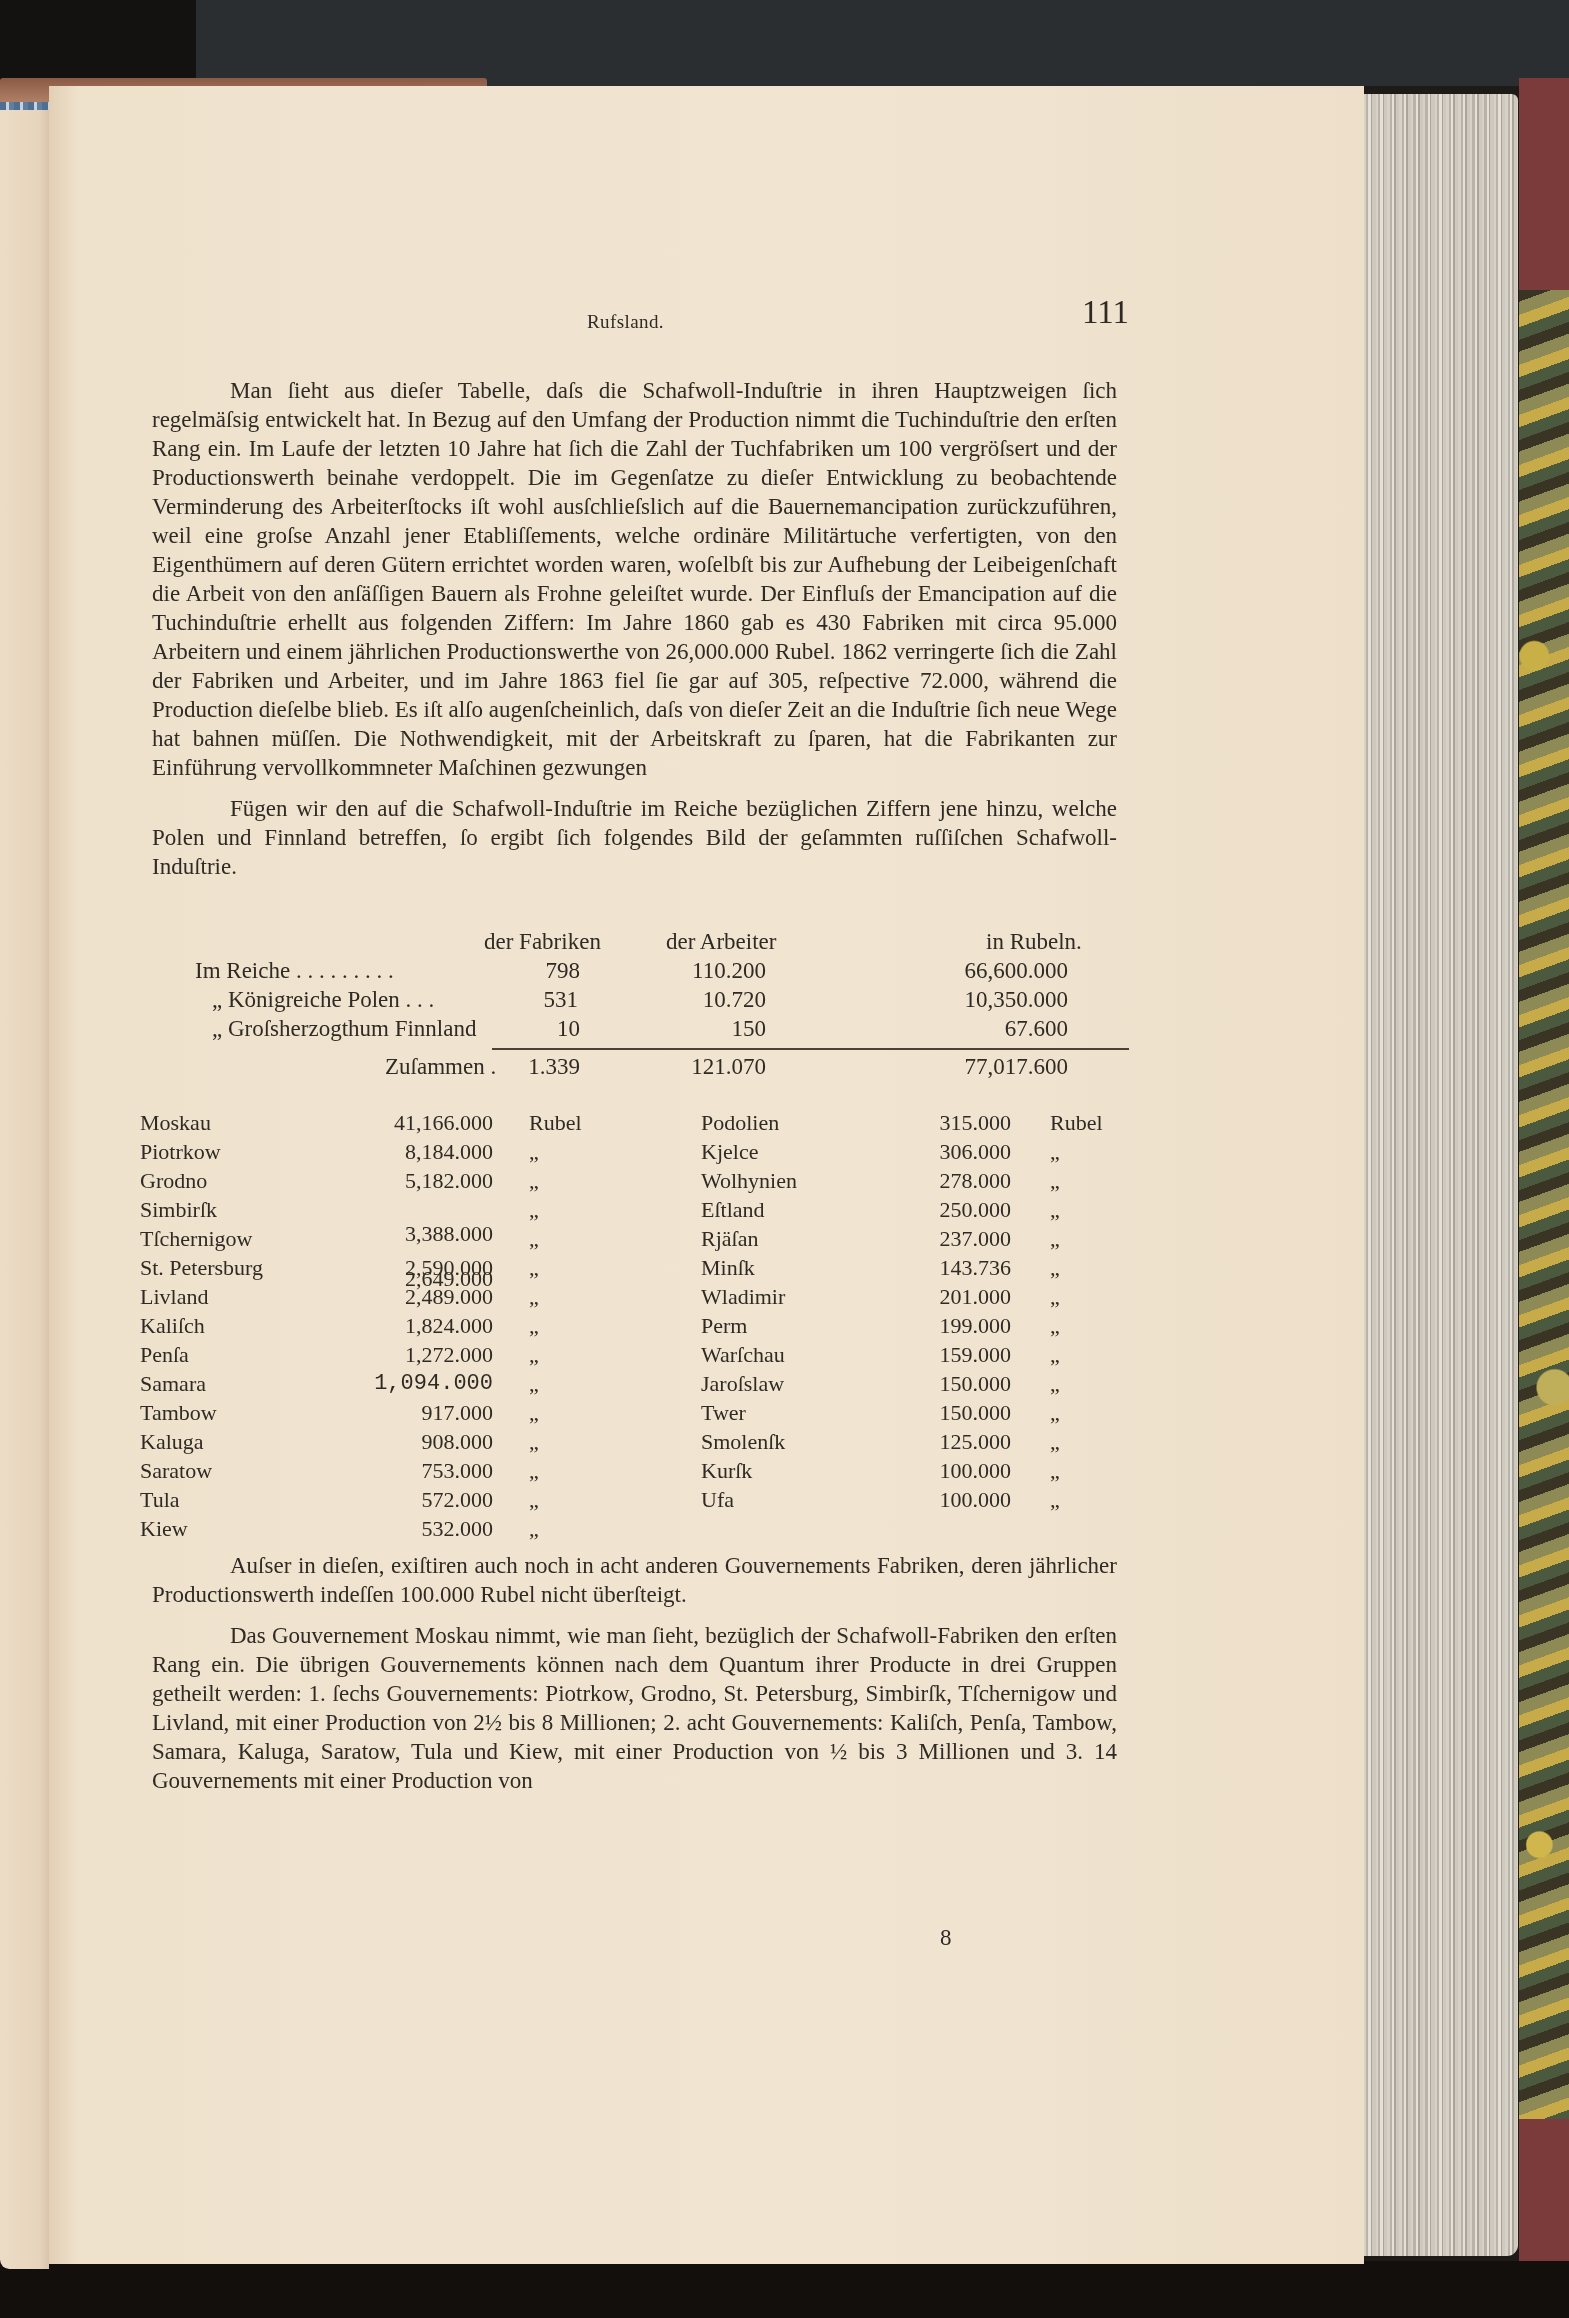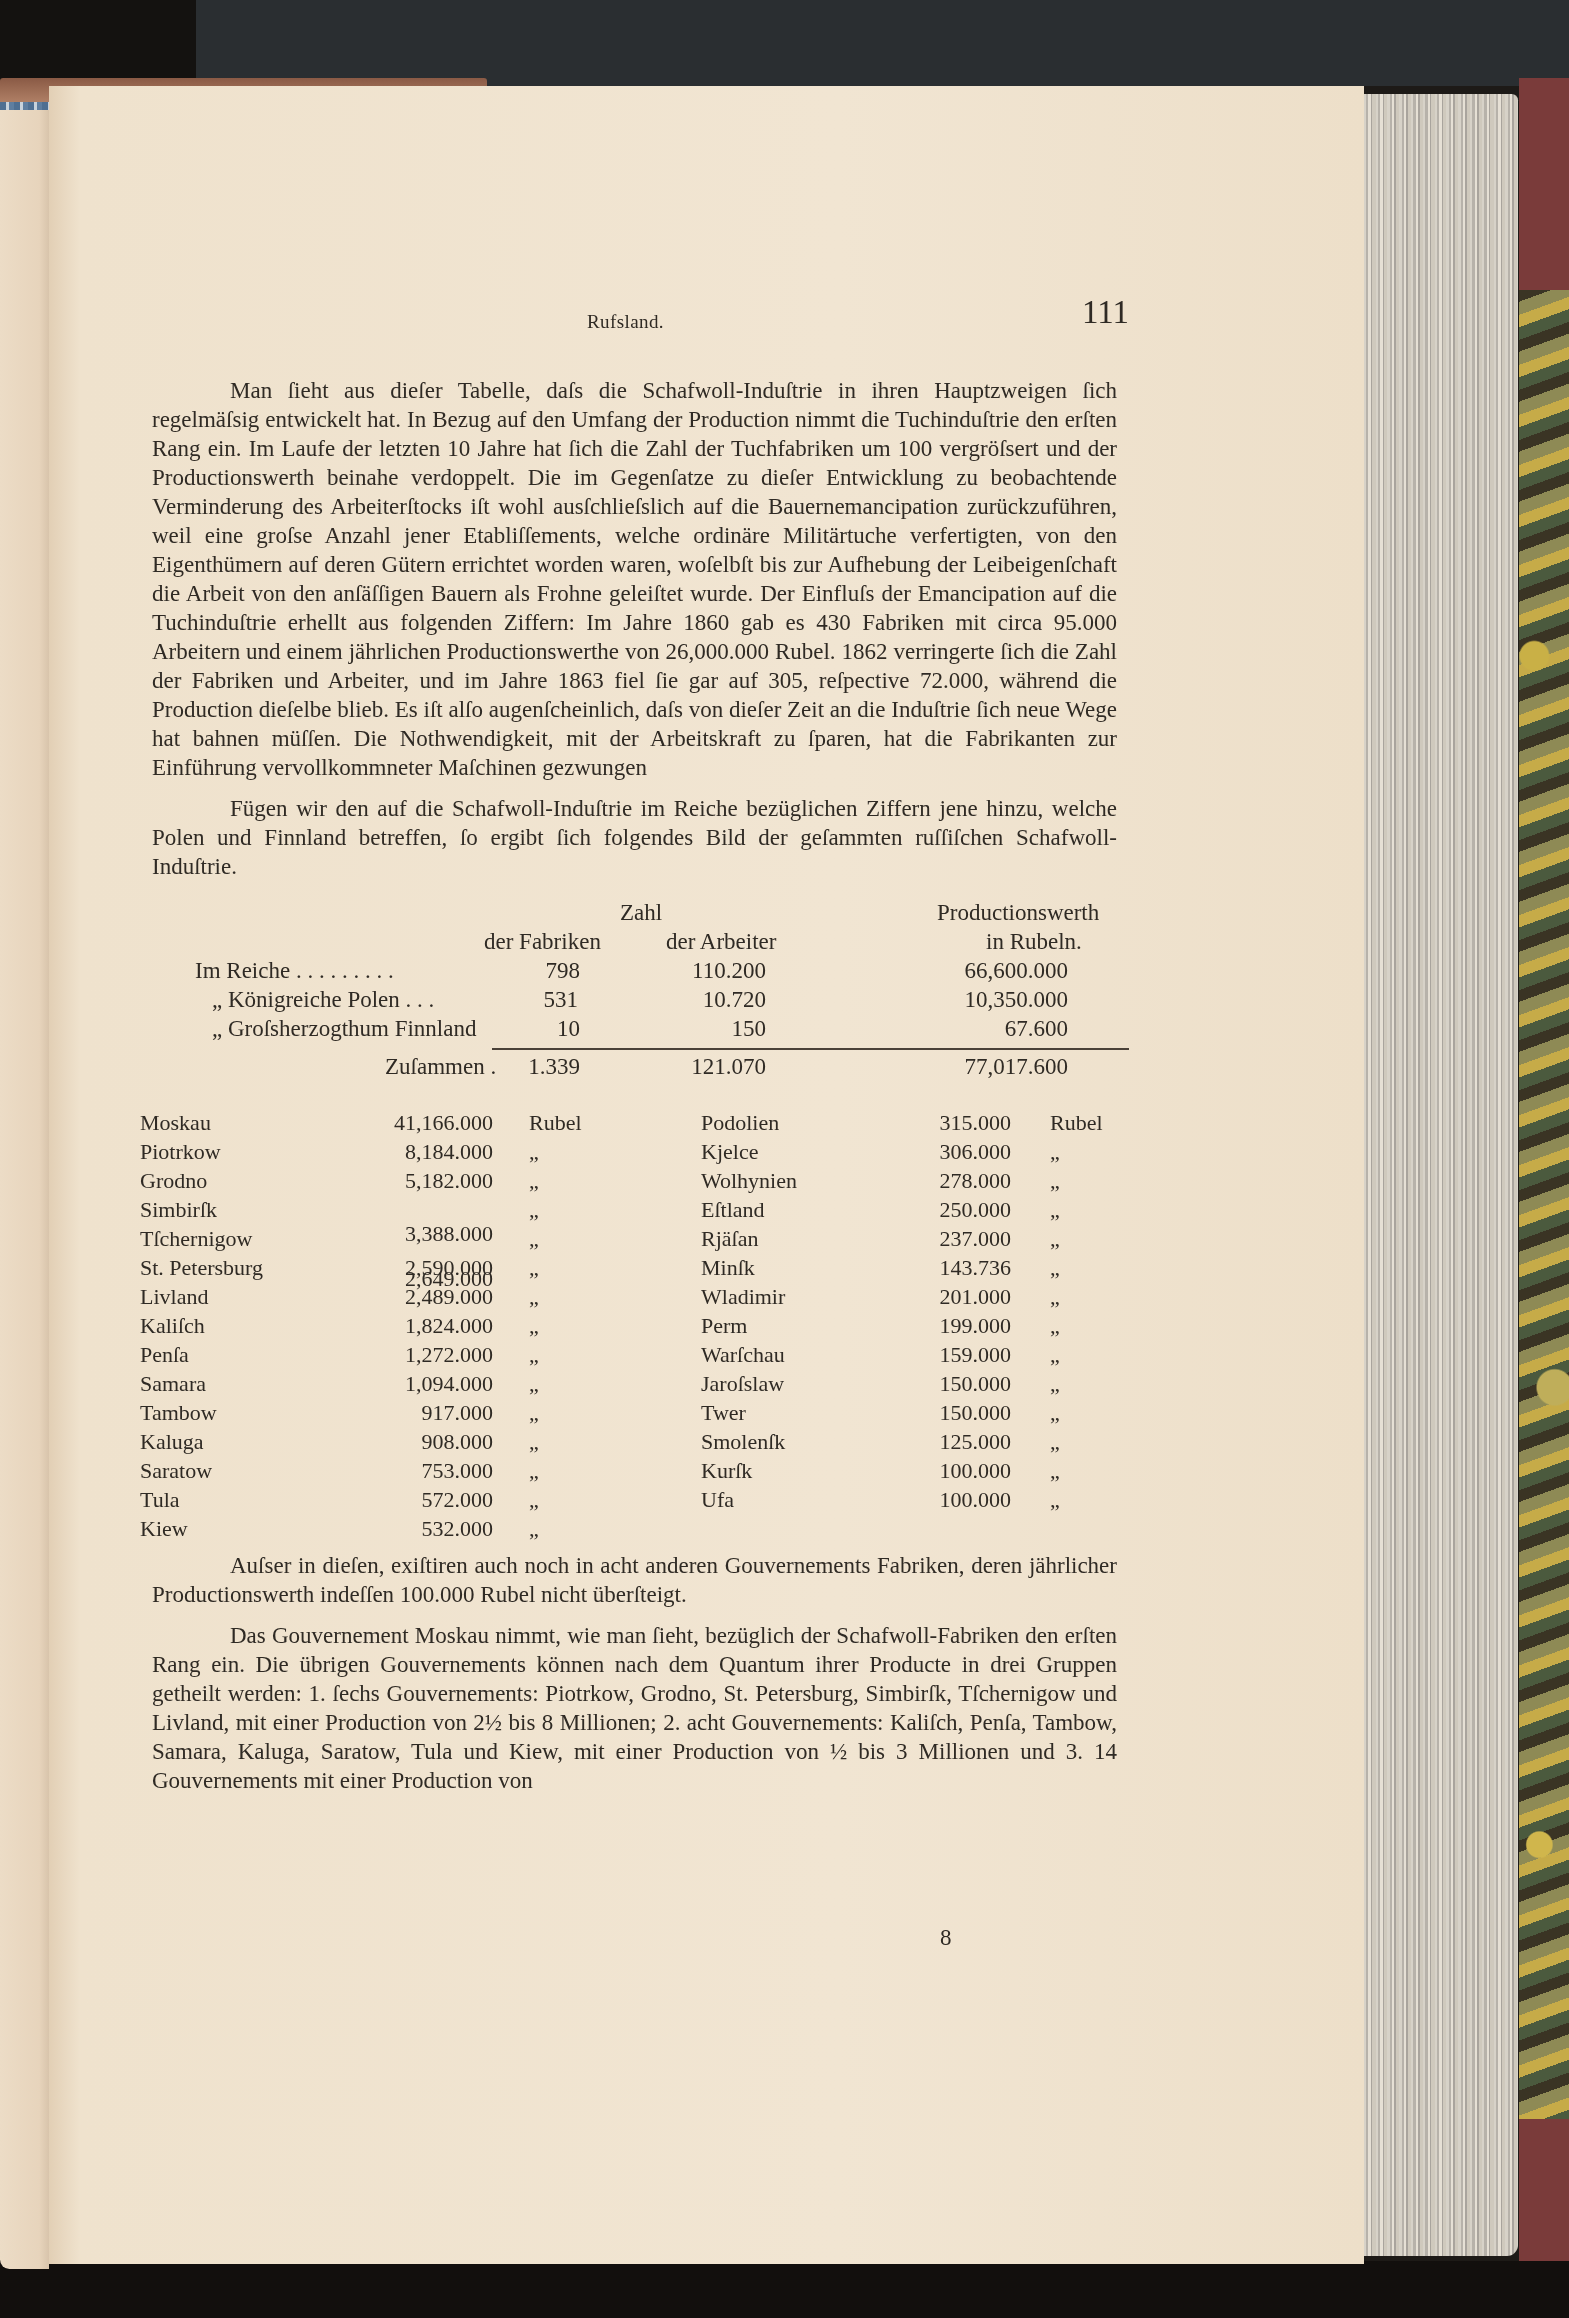--- a/index.html
+++ b/index.html
@@ -71,24 +71,20 @@
 <div class="content">
   <div class="header">
     <span class="running-head">Rufsland.</span>
     <span class="page-number">111</span>
   </div>
 
   <p class="par first">Man ſieht aus dieſer Tabelle, daſs die Schafwoll-Induſtrie in ihren Haupt­zweigen ſich regelmäſsig entwickelt hat. In Bezug auf den Umfang der Production nimmt die Tuchinduſtrie den erſten Rang ein. Im Laufe der letzten 10 Jahre hat ſich die Zahl der Tuchfabriken um 100 vergröſsert und der Productionswerth beinahe verdoppelt. Die im Gegenſatze zu dieſer Entwicklung zu beobachtende Verminderung des Arbeiterſtocks iſt wohl ausſchlieſslich auf die Bauernemanci­pation zurückzuführen, weil eine groſse Anzahl jener Etabliſſements, welche ordinäre Militärtuche verfertigten, von den Eigenthümern auf deren Gütern errichtet worden waren, woſelbſt bis zur Aufhebung der Leibeigenſchaft die Arbeit von den anſäſſigen Bauern als Frohne geleiſtet wurde. Der Einfluſs der Emanci­pation auf die Tuchinduſtrie erhellt aus folgenden Ziffern: Im Jahre 1860 gab es 430 Fabriken mit circa 95.000 Arbeitern und einem jährlichen Productionswerthe von 26,000.000 Rubel. 1862 verringerte ſich die Zahl der Fabriken und Arbeiter, und im Jahre 1863 fiel ſie gar auf 305, reſpective 72.000, während die Production dieſelbe blieb. Es iſt alſo augenſcheinlich, daſs von dieſer Zeit an die Induſtrie ſich neue Wege hat bahnen müſſen. Die Nothwendigkeit, mit der Arbeitskraft zu ſparen, hat die Fabrikanten zur Einführung vervollkommneter Maſchinen gezwungen</p>
   <p class="par">Fügen wir den auf die Schafwoll-Induſtrie im Reiche bezüglichen Ziffern jene hinzu, welche Polen und Finnland betreffen, ſo ergibt ſich folgendes Bild der geſammten ruſſiſchen Schafwoll-Induſtrie.</p>
 
   <div class="summary-table">
-    <div class="row" style="top:0">
-      <span style="left:480px">Zahl</span>
-      <span style="left:797px">Productionswerth</span>
-    </div>
     <div class="row" style="top:29px">
       <span style="left:344px">der Fabriken</span>
       <span style="left:526px">der Arbeiter</span>
       <span style="left:846px">in Rubeln.</span>
     </div>
     <div class="row" style="top:58px">
       <span style="left:55px">Im Reiche . . . . . . . . .</span>
       <span style="right:549px">798</span>
       <span style="right:363px">110.200</span>
       <span style="right:61px">66,600.000</span>
@@ -157,21 +153,21 @@
           <span style="right: 149px;">1,824.000</span>
           <span style="left: 389px;">„</span>
         </div>
         <div class="prov-row">
           <span style="left: 0px;">Penſa</span>
           <span style="right: 149px;">1,272.000</span>
           <span style="left: 389px;">„</span>
         </div>
         <div class="prov-row">
           <span style="left: 0px;">Samara</span>
-          <span style="right: 149px;">1,094.000</span>
+          <span style="right: 149px; font-family: Liberation Mono, monospace;">1,094.000</span>
           <span style="left: 389px;">„</span>
         </div>
         <div class="prov-row">
           <span style="left: 0px;">Tambow</span>
           <span style="right: 149px;">917.000</span>
           <span style="left: 389px;">„</span>
         </div>
         <div class="prov-row">
           <span style="left: 0px;">Kaluga</span>
           <span style="right: 149px;">908.000</span>

